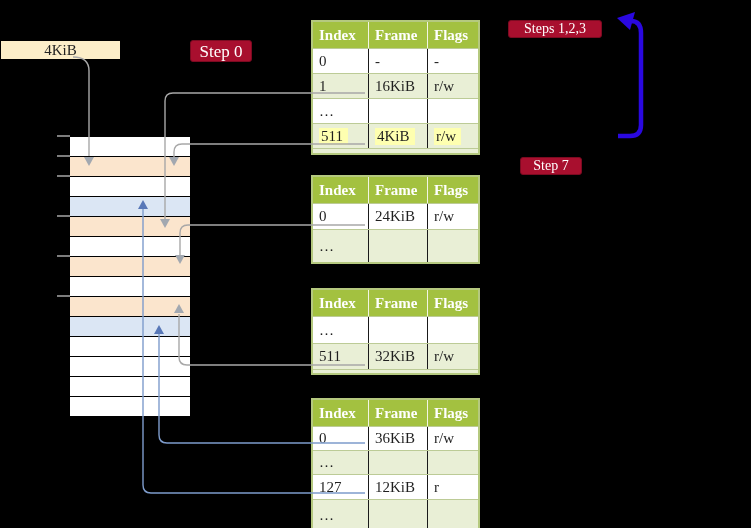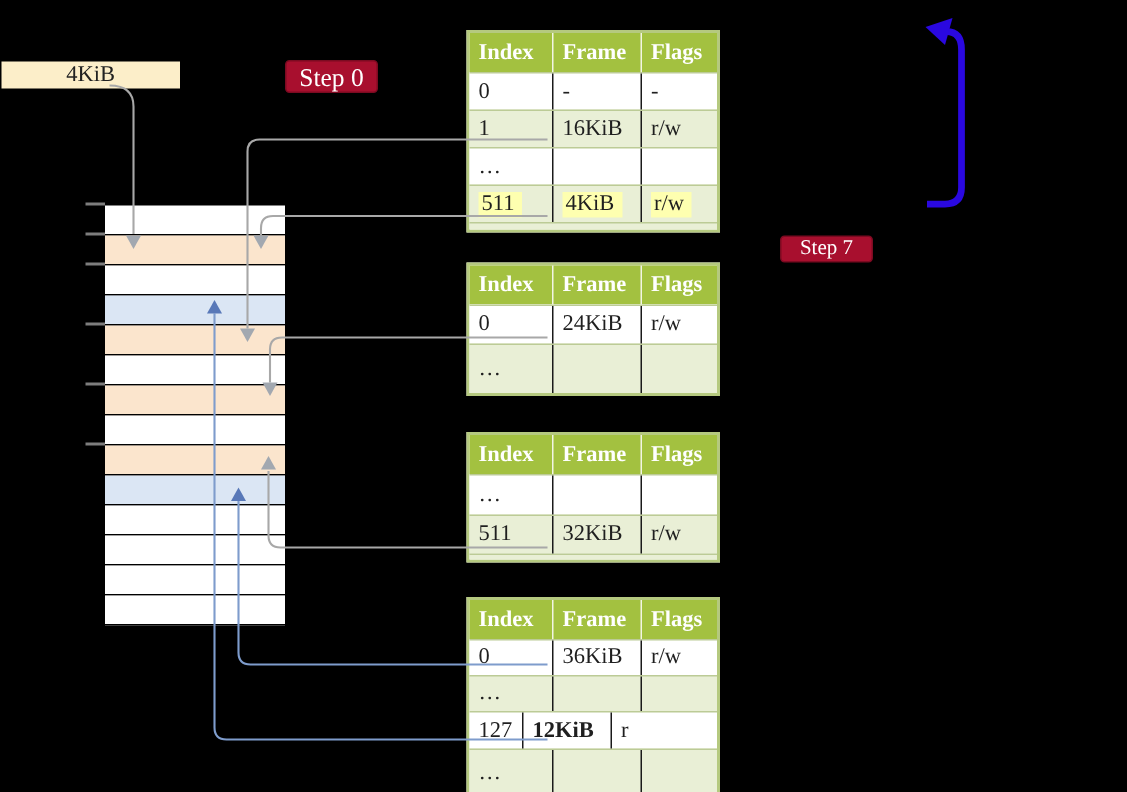--- a/index.html
+++ b/index.html
@@ -49,20 +49,23 @@
 <body>
 
 <div id="canvas">
 
   <div id="page-size-box">
     <span>4KiB</span>
   </div>
 
   <div class="badge red" style="left:190px;top:40px;width:60px;height:20px;font-size:17px;">
     <span>Step 0</span>
+  </div>
+  <div class="badge red" style="left:508px;top:20px;width:92px;height:16px;">
+    <span>Steps 1,2,3</span>
   </div>
   <div class="badge red" style="left:520px;top:157px;width:60px;height:16px;">
     <span>Step 7</span>
   </div>
 
   <div id="mem-col">
       <div class="mem-cell mem-white"></div>
       <div class="mem-cell mem-peach"></div>
       <div class="mem-cell mem-white"></div>
       <div class="mem-cell mem-blue"></div>
@@ -166,22 +169,22 @@
           <div class="fcell" style="width: 56px;">0</div>
           <div class="fcell" style="width: 59px;">36KiB</div>
           <div class="fcell" style="width: 50px;">r/w</div>
         </div>
         <div class="frow stripe1" style="height: 24px;">
           <div class="fcell" style="width: 56px;">…</div>
           <div class="fcell" style="width: 59px;"></div>
           <div class="fcell" style="width: 50px;"></div>
         </div>
         <div class="frow stripe0" style="height: 25px;">
-          <div class="fcell" style="width: 36px;">127</div>
-          <div class="fcell" style="width: 59px; font-weight: bold;">12KiB</div>
+          <div class="fcell" style="width: 56px;">127</div>
+          <div class="fcell" style="width: 59px;">12KiB</div>
           <div class="fcell" style="width: 50px;">r</div>
         </div>
         <div class="frow stripe1" style="height: 31px;">
           <div class="fcell" style="width: 56px;">…</div>
           <div class="fcell" style="width: 59px;"></div>
           <div class="fcell" style="width: 50px;"></div>
         </div>
       </div>
     </div>
 

